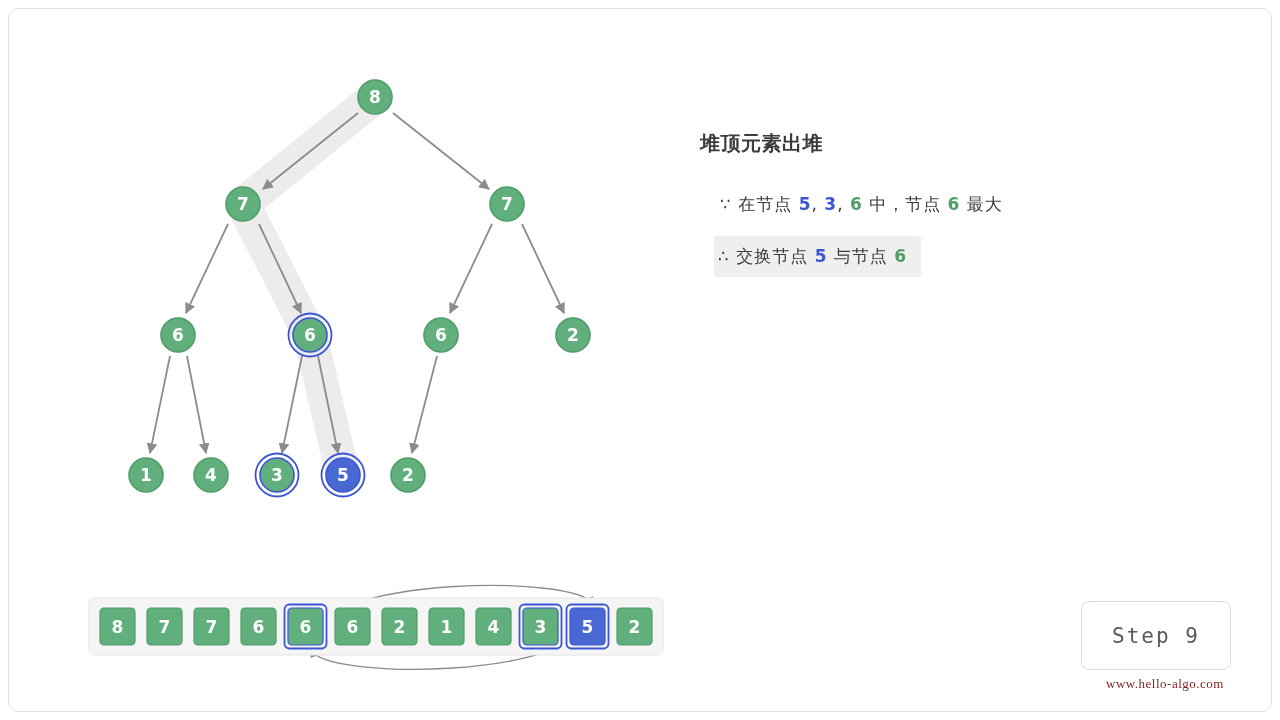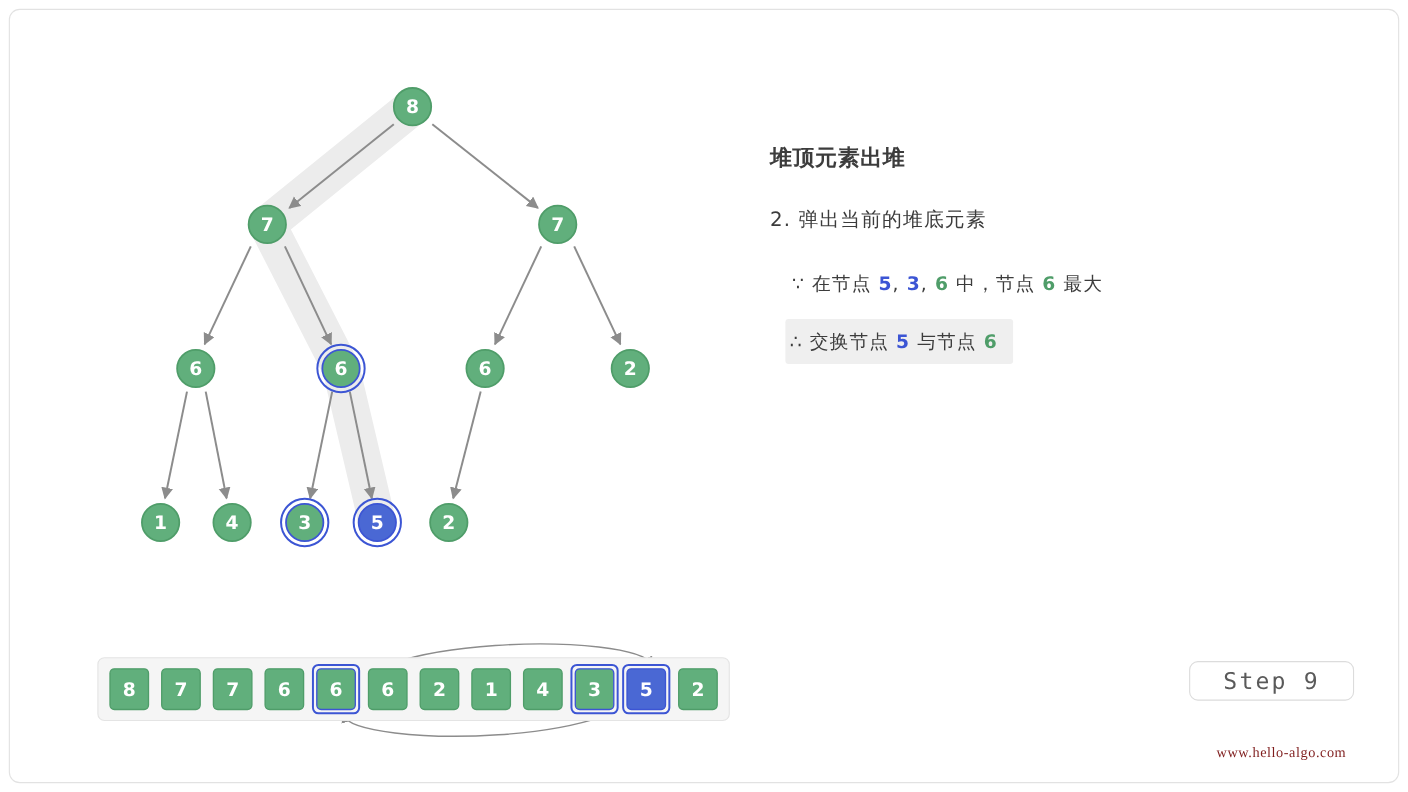--- a/index.html
+++ b/index.html
@@ -64,21 +64,21 @@
     border-radius: 3px;
     padding: 9px 14px 9px 4px;
   }
   .blue-num { color: #3c55d4; font-weight: bold; }
   .green-num { color: #4f9d69; font-weight: bold; }
   .step-badge {
     position: absolute;
     left: 1081px;
     top: 601px;
     width: 150px;
-    height: 36px;
+    height: 69px;
     border: 1px solid #dcdcdc;
     border-radius: 8px;
     background: #fff;
     display: flex;
     align-items: center;
     justify-content: center;
     font-family: "DejaVu Sans Mono", "Liberation Mono", monospace;
     font-size: 21px;
     color: #5a5a5a;
     letter-spacing: 2px;
@@ -249,21 +249,20 @@
       </g>
       <g>
         <rect x="617" y="608" width="35" height="37" rx="4" fill="#61af7c" stroke="#4f9d69" stroke-width="1.2"></rect>
         <text x="634.5" y="632.5" text-anchor="middle" class="arr-text">2</text>
       </g>
     </g>
 </svg>
 
 <div class="panel">
   <div class="panel-title">堆顶元素出堆</div>
-  <div class="step-line">2. 弹出当前的堆底元素</div>
   <div style="margin-left:14px;">
     <div class="reason-line"><span>∵ 在节点 </span><span class="blue-num">5</span><span>, </span><span class="blue-num">3</span><span>, </span><span class="green-num">6</span><span> 中，节点 </span><span class="green-num">6</span><span> 最大</span></div>
     <div style="height:8px"></div>
     <div class="reason-line highlight"><span>∴ 交换节点 </span><span class="blue-num">5</span><span> 与节点 </span><span class="green-num">6</span></div>
   </div>
 </div>
 
 <div class="step-badge">Step 9</div>
 <div class="watermark">www.hello-algo.com</div>
 

